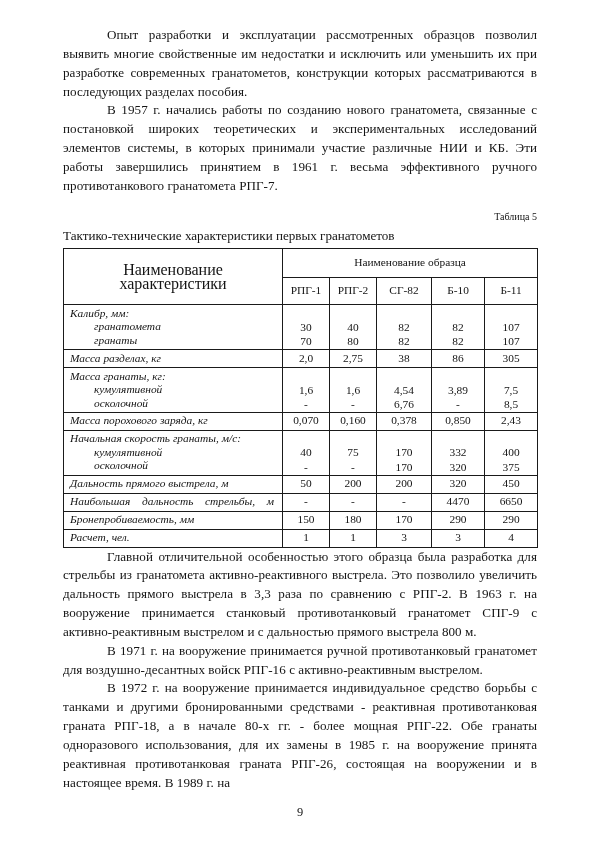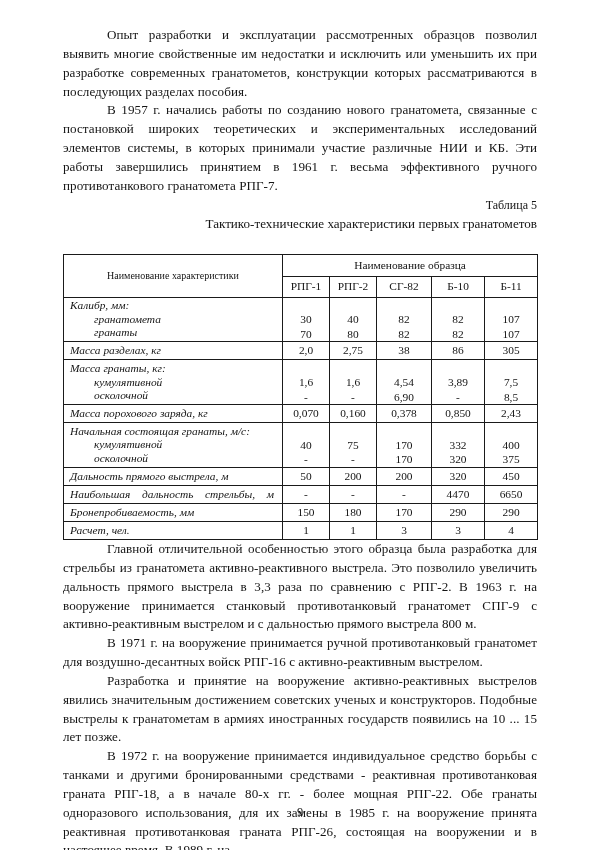--- a/index.html
+++ b/index.html
@@ -36,30 +36,30 @@
     font-size: 13.1px;
     line-height: 18.85px;
     letter-spacing: 0.05px;
     -webkit-hyphens: none;
     hyphens: none;
   }
   p.para + p.para { margin-top: 0; }
 
   .table-number {
     text-align: right;
-    font-size: 12px;
+    font-size: 10px;
     line-height: 18.85px;
-    margin-top: 0;
+    margin-top: 12px;
   }
   .table-caption {
-    text-align: right;
+    text-align: left;
     font-size: 13.1px;
     line-height: 18.6px;
     margin-top: 1px;
-    margin-bottom: 20px;
+    margin-bottom: 2px;
   }
 
   table.spec {
     border-collapse: collapse;
     width: 474px;
     table-layout: fixed;
     font-size: 11.4px;
     line-height: 13.6px;
   }
   table.spec td, table.spec th {
@@ -74,21 +74,21 @@
     font-size: 11.4px;
     margin-top: 28px;
   }
   table.spec th.sub {
     text-align: center;
     height: 16px;
     font-size: 11.4px;
   }
   table.spec th.namehdr {
     text-align: center;
-    font-size: 10px;
+    font-size: 16px;
     padding: 14px 4px;
   }
   td.lbl {
     text-align: left;
     padding: 1px 3px 1px 6px !important;
     white-space: nowrap;
     font-style: italic;
   }
   td.lbl.spread {
     text-align: justify;
@@ -210,21 +210,21 @@
             <span class="multi-cell">-</span>
           </td>
           <td class="num">
             <span class="blankline">.</span>
             <span class="multi-cell">1,6</span>
             <span class="multi-cell">-</span>
           </td>
           <td class="num">
             <span class="blankline">.</span>
             <span class="multi-cell">4,54</span>
-            <span class="multi-cell">6,90</span>
+            <span class="multi-cell">6,76</span>
           </td>
           <td class="num">
             <span class="blankline">.</span>
             <span class="multi-cell">3,89</span>
             <span class="multi-cell">-</span>
           </td>
           <td class="num">
             <span class="blankline">.</span>
             <span class="multi-cell">7,5</span>
             <span class="multi-cell">8,5</span>
@@ -237,21 +237,21 @@
           </td>
           <td class="num">0,070</td>
           <td class="num">0,160</td>
           <td class="num">0,378</td>
           <td class="num">0,850</td>
           <td class="num">2,43</td>
         </tr>
 
         <tr>
           <td class="lbl">
-            <span class="grp-head">Начальная состоящая гранаты, м/с:</span>
+            <span class="grp-head">Начальная скорость гранаты, м/с:</span>
             <span class="sub-ind">кумулятивной</span>
             <span class="sub-ind">осколочной</span>
           </td>
           <td class="num">
             <span class="blankline">.</span>
             <span class="multi-cell">40</span>
             <span class="multi-cell">-</span>
           </td>
           <td class="num">
             <span class="blankline">.</span>
@@ -317,19 +317,18 @@
           <td class="num">3</td>
           <td class="num">3</td>
           <td class="num">4</td>
         </tr>
 
       </tbody>
     </table>
 
     <p class="para after-table">Главной отличительной особенностью этого образца была разработка для стрельбы из гранатомета активно-реактивного выстрела. Это позволило увеличить дальность прямого выстрела в 3,3 раза по сравнению с РПГ-2. В 1963 г. на вооружение принимается станковый противотанковый гранатомет СПГ-9 с активно-реактивным выстрелом и с дальностью прямого выстрела 800 м.</p>
     <p class="para">В 1971 г. на вооружение принимается ручной противотанковый гранатомет для воздушно-десантных войск РПГ-16 с активно-реактивным выстрелом.</p>
-    <p class="para">Разработка и принятие на вооружение активно-реактивных выстрелов явились значительным достижением советских ученых и конструкторов. Подобные выстрелы к гранатометам в армиях иностранных государств появились на 10 ... 15 лет позже.</p>
     <p class="para">В 1972 г. на вооружение принимается индивидуальное средство борьбы с танками и другими бронированными средствами - реактивная противотанковая граната РПГ-18, а в начале 80-х гг. - более мощная РПГ-22. Обе гранаты одноразового использования, для их замены в 1985 г. на вооружение принята реактивная противотанковая граната РПГ-26, состоящая на вооружении и в настоящее время. В 1989 г. на</p>
 
   </div>
 
   <div class="page-number">9</div>
 </div>
 
 </body></html>

